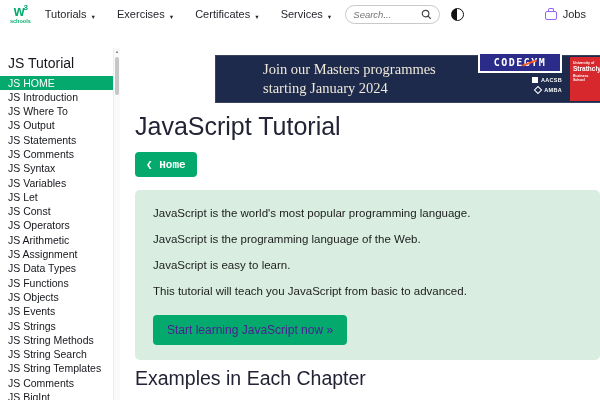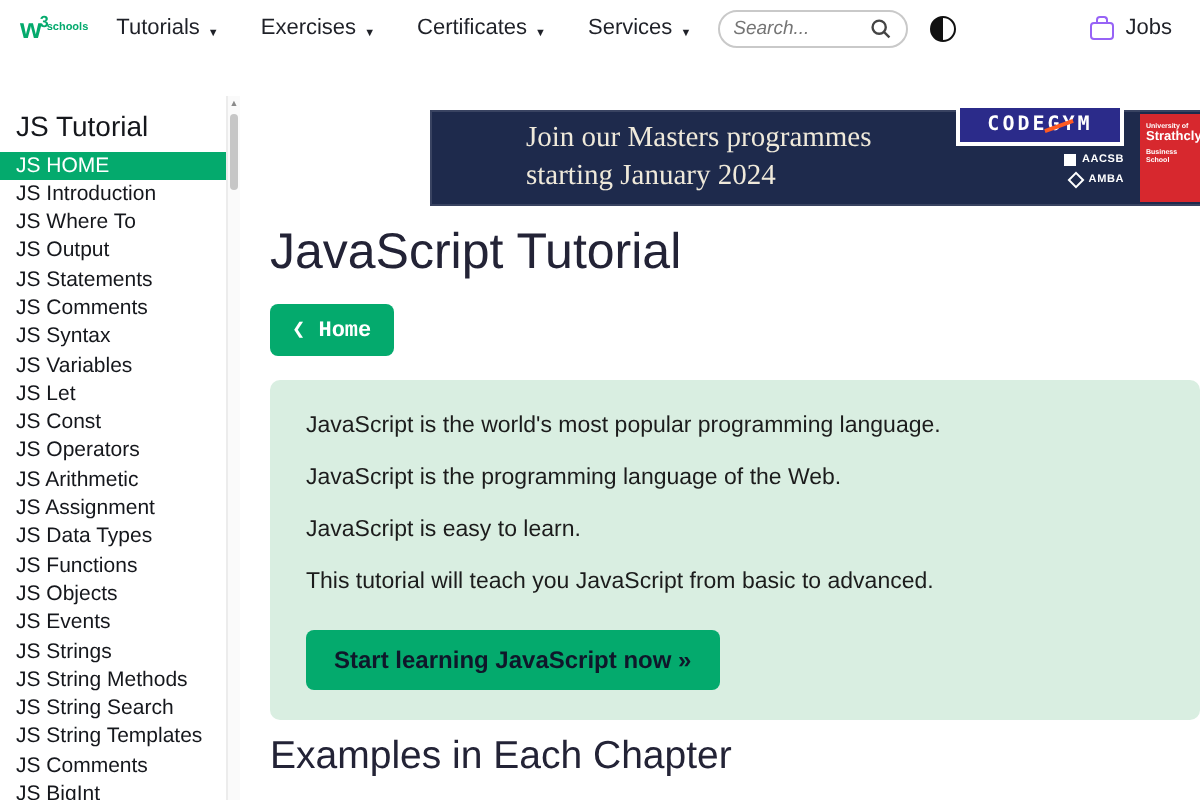--- a/index.html
+++ b/index.html
@@ -2,21 +2,21 @@
 <html style="--brand-green: #04AA6D; --dark-nav: #282A35; --banner-navy: #1e2a4c; --intro-bg: #D9EEE1; --codegym-blue: #2b2b8a; --strathclyde-red: #d7282e; --jobs-purple: #9763f6;"><head>
 <meta charset="utf-8">
 <style>
   html,body { margin:0; padding:0; }
   .page { position:relative; width:600px; height:400px; overflow:hidden; background:#fff;
           font-family:"Liberation Sans", sans-serif; }
 
   
   .topbar { position:absolute; top:0; left:0; right:0; height:28px; background:#fff;
             display:flex; align-items:center; padding:0 8px; box-sizing:border-box; z-index:6; }
-  .logo { display:flex; flex-direction:row; align-items:center; line-height:1;
+  .logo { display:flex; flex-direction:column; align-items:center; line-height:1;
           margin:0 14px 0 2px; cursor:pointer; text-decoration:none; }
   .logo-mark { color:var(--brand-green,#04AA6D); font-weight:800; font-size:14px; letter-spacing:-1px; }
   .logo-mark sup { font-size:8px; font-weight:800; }
   .logo-sub { color:var(--brand-green,#04AA6D); font-size:5.5px; font-weight:700; margin-top:1px; }
   .topmenus { display:flex; align-items:center; gap:21px; }
   .topmenu { display:flex; align-items:flex-end; gap:4px; font-size:11px; color:#1f2128; cursor:pointer; }
   .caret { font-size:5.5px; color:#1f2128; line-height:1; }
   .searchbox { margin-left:13px; display:flex; align-items:center; justify-content:space-between;
                border:1px solid #c9c9c9; border-radius:11px; height:19px; width:95px;
                padding:0 7px; box-sizing:border-box; background:#fff; }
@@ -79,22 +79,22 @@
 
   .main-title { position:absolute; left:15px; top:63px; margin:0; font-size:25px;
                 font-weight:400; color:#232336; line-height:30px; }
   .home-btn { position:absolute; left:15px; top:104px; background:var(--brand-green,#04AA6D);
               color:#fff; font-size:11px; font-weight:700; padding:6px 11px; border-radius:4px;
               border:none; cursor:pointer; font-family:Liberation Mono, monospace; }
   .intro-box { position:absolute; left:15px; top:142px; width:465px; height:170px;
                background:var(--intro-bg,#D9EEE1); border-radius:5px; padding:16px 18px;
                box-sizing:border-box; }
   .intro-box p { margin:0 0 11px; font-size:11.5px; color:#1c1c1c; line-height:1.3; }
-  .cta-btn { display:inline-block; margin-top:5px; background:var(--brand-green,#04AA6D); color:#0f172a;
-             font-weight:700; font-size:12px; padding:8px 14px; border-radius:4px; border:none;
+  .cta-btn { display:inline-block; margin-top:5px; background:var(--brand-green,#04AA6D); color:#4c1d95;
+             font-weight:400; font-size:12px; padding:8px 14px; border-radius:4px; border:none;
              cursor:pointer; font-family:inherit; }
   .section-title { position:absolute; left:15px; top:319px; margin:0; font-size:19.5px;
                    font-weight:400; color:#232336; }
 </style>
 </head>
 <body>
 
 <div class="page">
 
   <header class="topbar">

